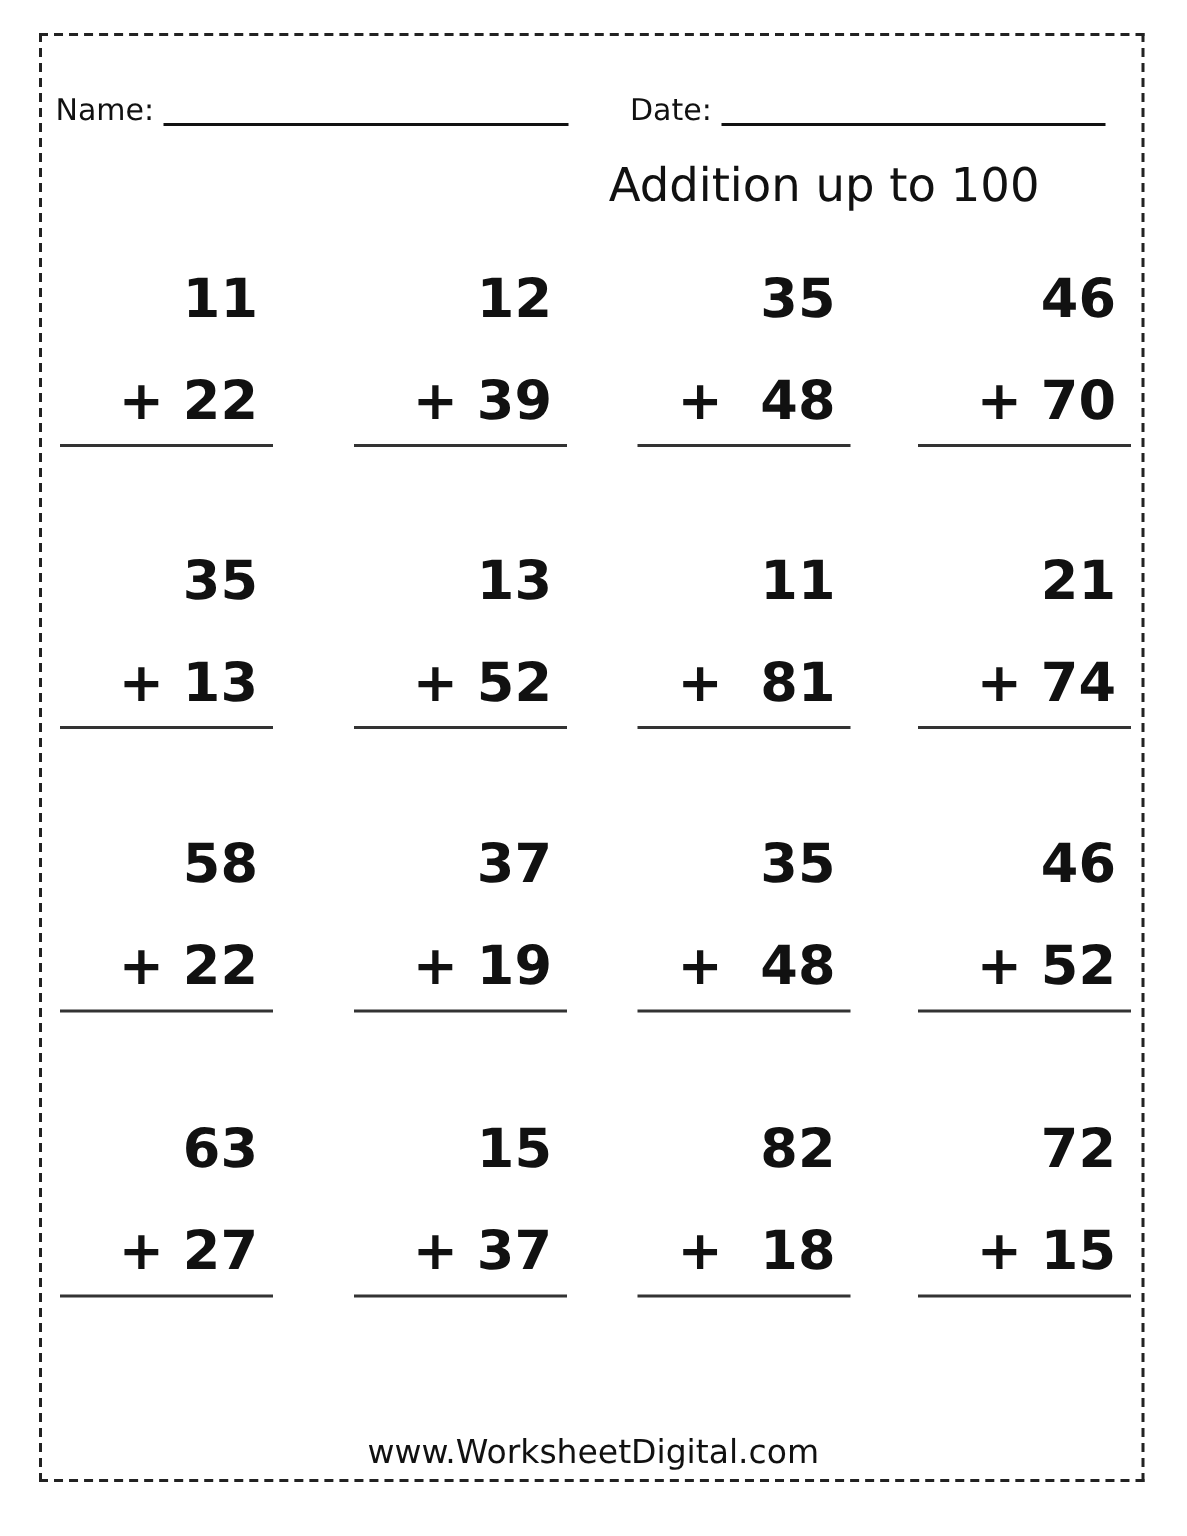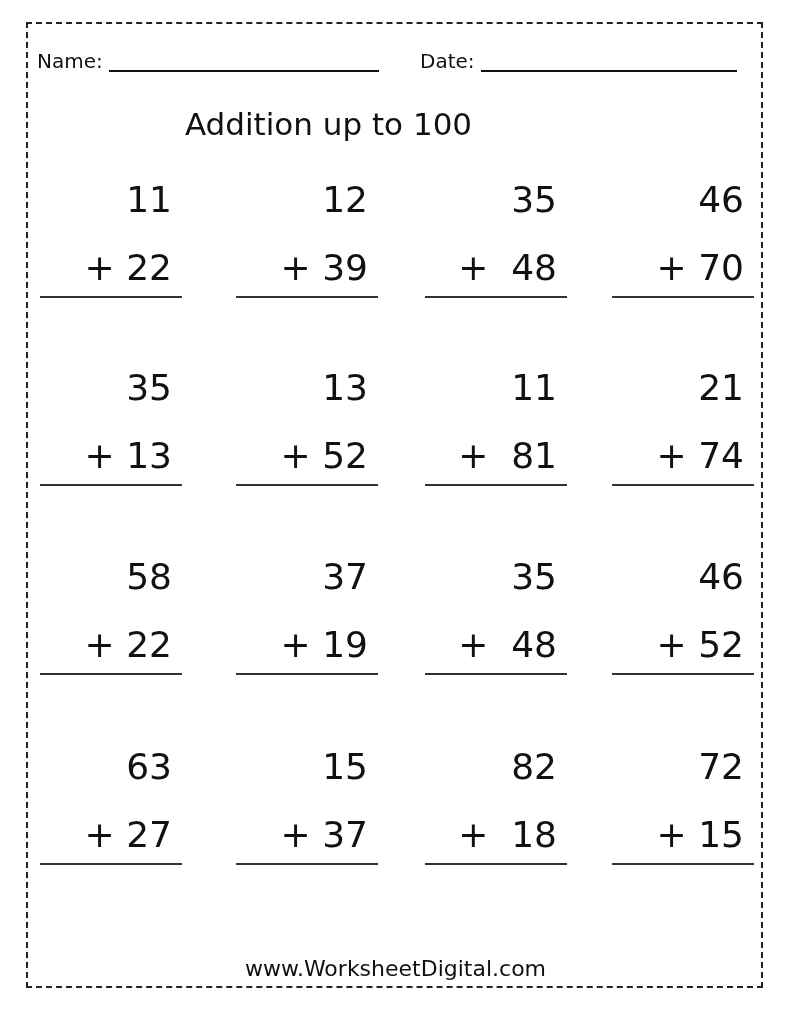--- a/index.html
+++ b/index.html
@@ -8,36 +8,37 @@
     font-family: "DejaVu Sans", sans-serif; color: #111111;
   }
   .sheet {
     position: absolute; left: 26px; top: 22px; width: 737px; height: 966px;
     border: 2px dashed #222222; box-sizing: border-box;
   }
   .header-row {
     position: absolute; top: 44px; left: 37px; right: 40px; height: 30px;
     font-size: 20px;
   }
-  .field { position: absolute; top: 4px; display: flex; align-items: flex-end; }
+  .field { position: absolute; top: 16px; display: flex; align-items: flex-end; }
   .field .label { white-space: nowrap; line-height: 26px; }
   .field .line { border-bottom: 2px solid #111; height: 22px; margin-left: 6px; margin-bottom: 2px;}
   .name-field { left: 0; }
   .name-field .line { width: 270px; }
   .date-field { left: 383px; }
   .date-field .line { width: 256px; }
   .title {
-    position: absolute; top: 104px; left: 0; width: 657px; text-align: center;
-    font-size: 31px; line-height: 40px;
+    position: absolute; top: 104px; left: 0; width: 657px; text-align: right;
+    font-size: 31px; line-height: 40px; padding-left: 36px;
   }
   .grid { position: absolute; left: 0; top: 0; width: 791px; height: 1024px; }
   .problem { position: absolute; width: 142px; }
   .problem .top, .problem .bottom {
     position: absolute; right: 10px; font-size: 36px; line-height: 44px; white-space: pre;
     text-align: right;
+    font-weight: bold;
   }
   .problem .top { top: 0; }
   .problem .bottom { top: 68px; }
   .problem .rule {
     position: absolute; left: 0; top: 118px; width: 142px; height: 0;
     border-top: 2px solid #333;
   }
   .footer {
     position: absolute; top: 956px; left: 0; width: 791px; text-align: center;
     font-size: 22px;

